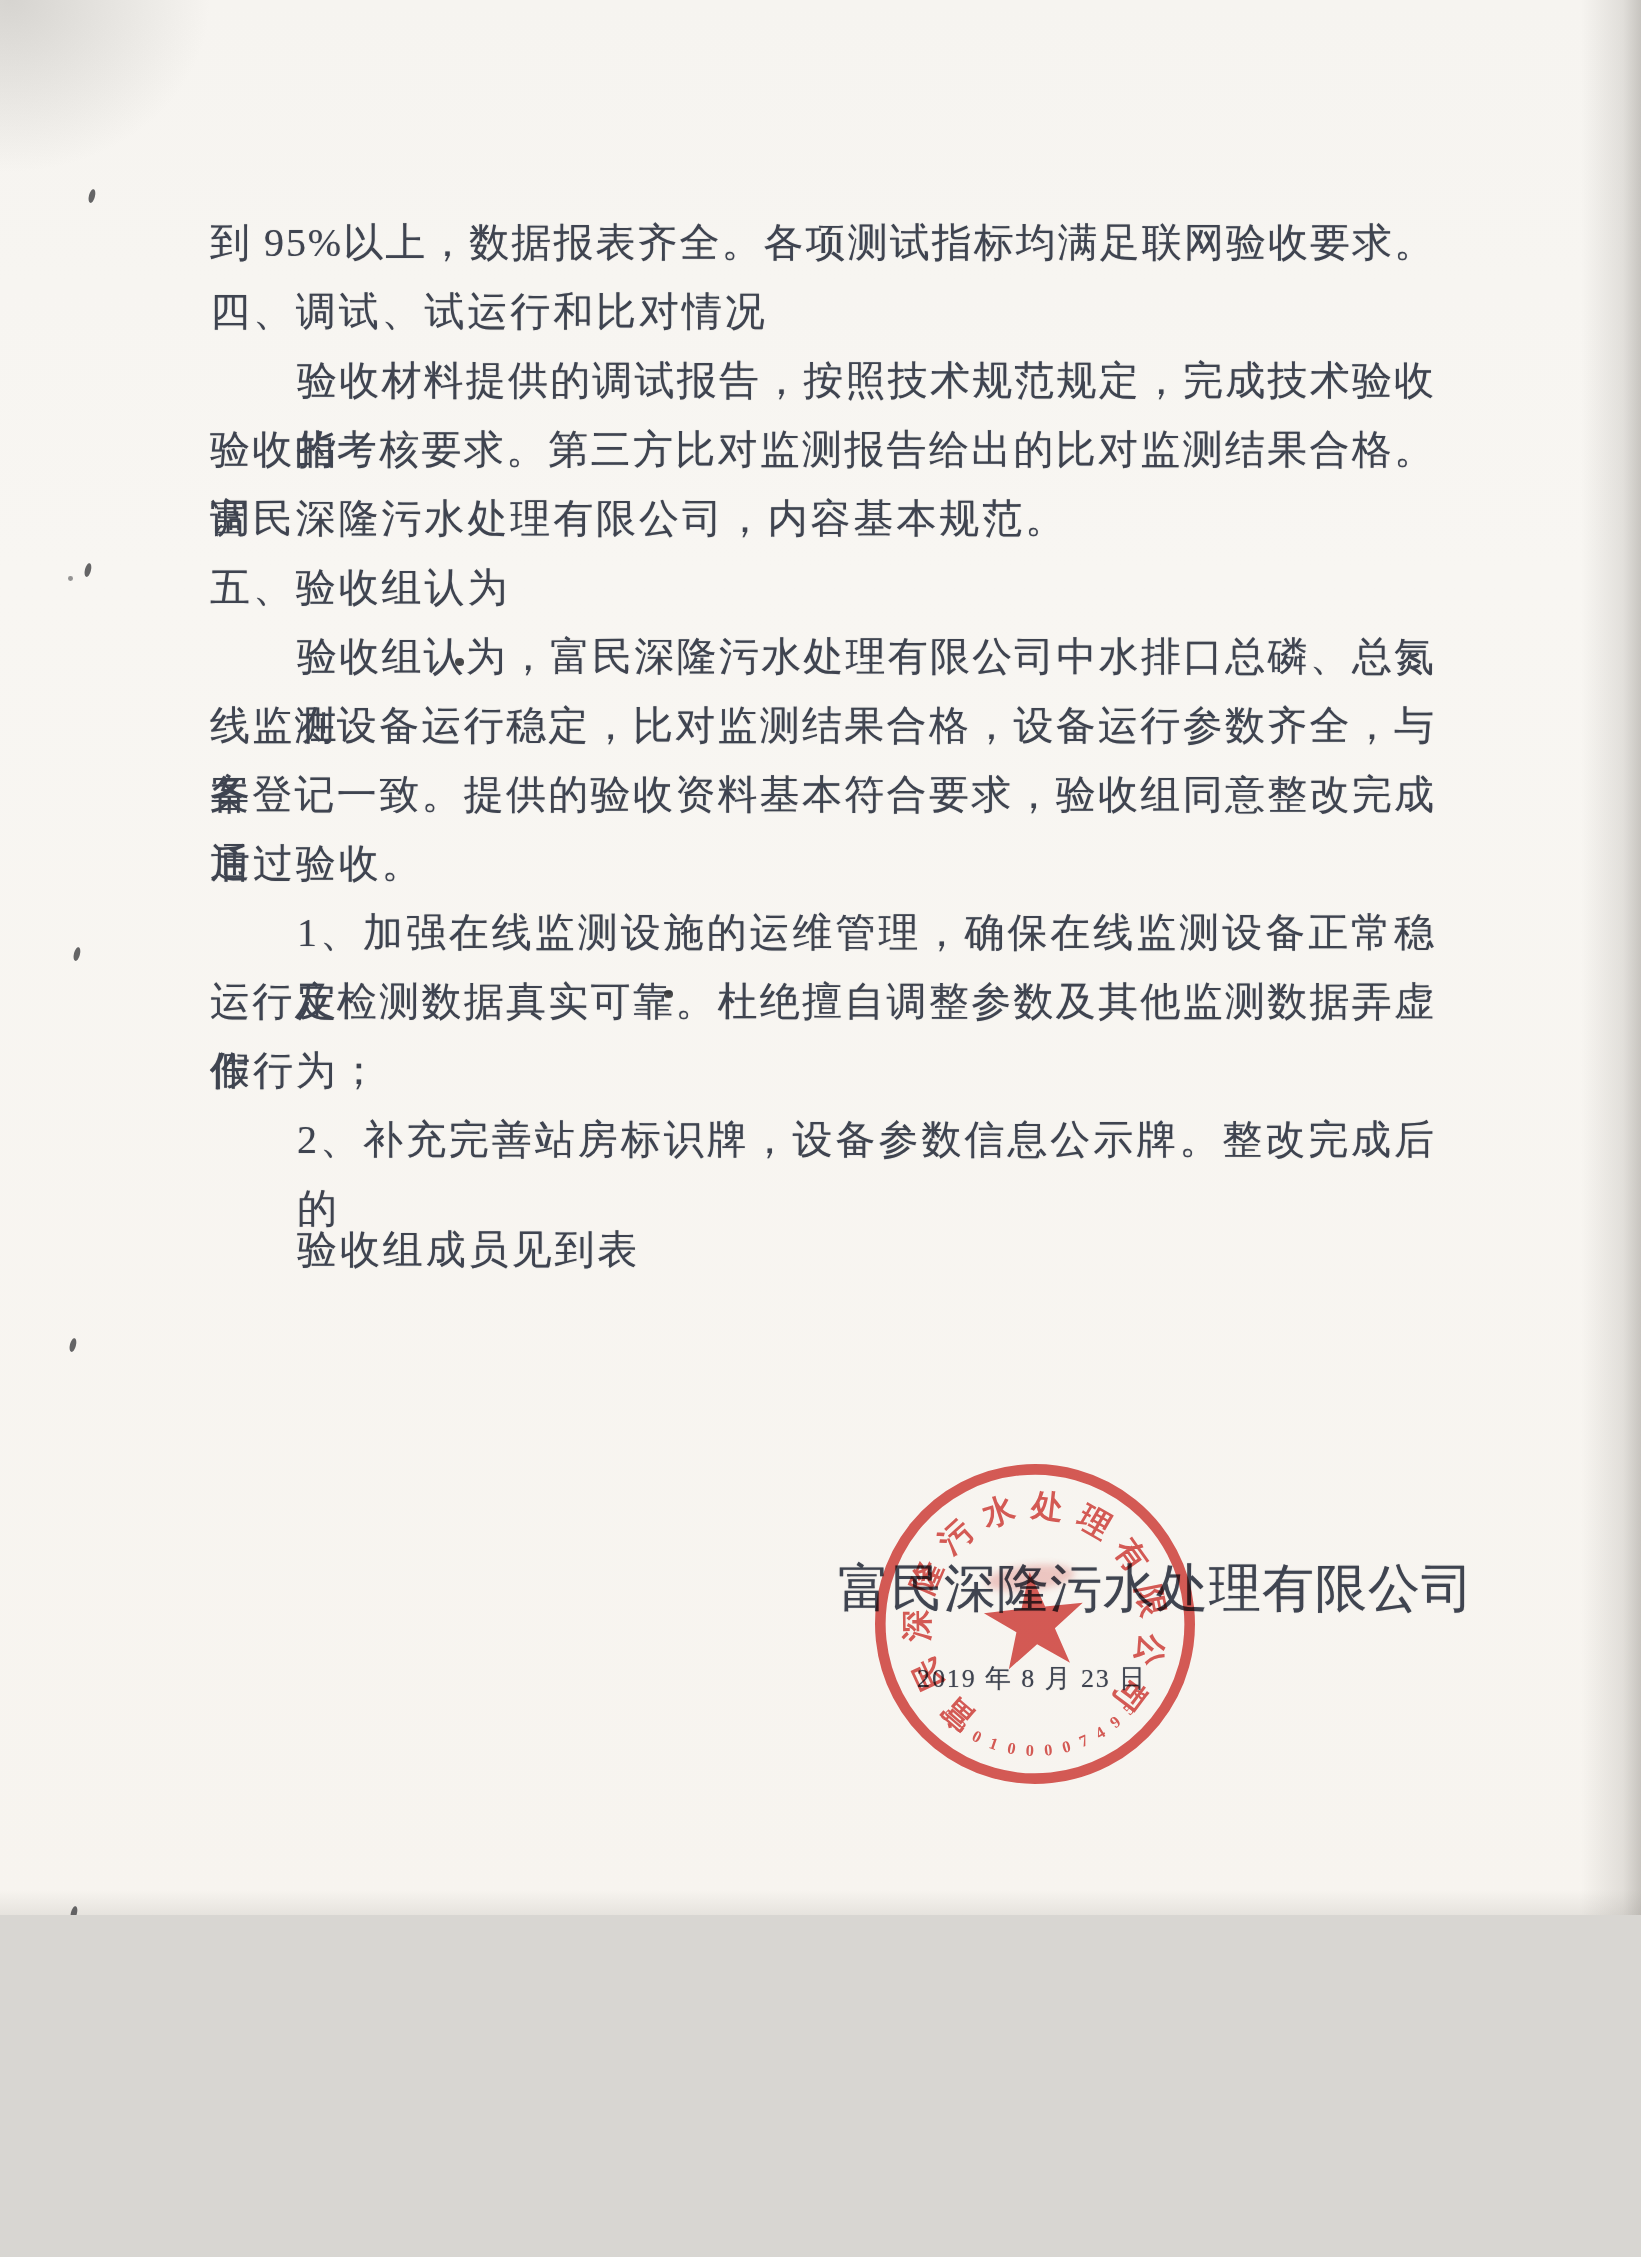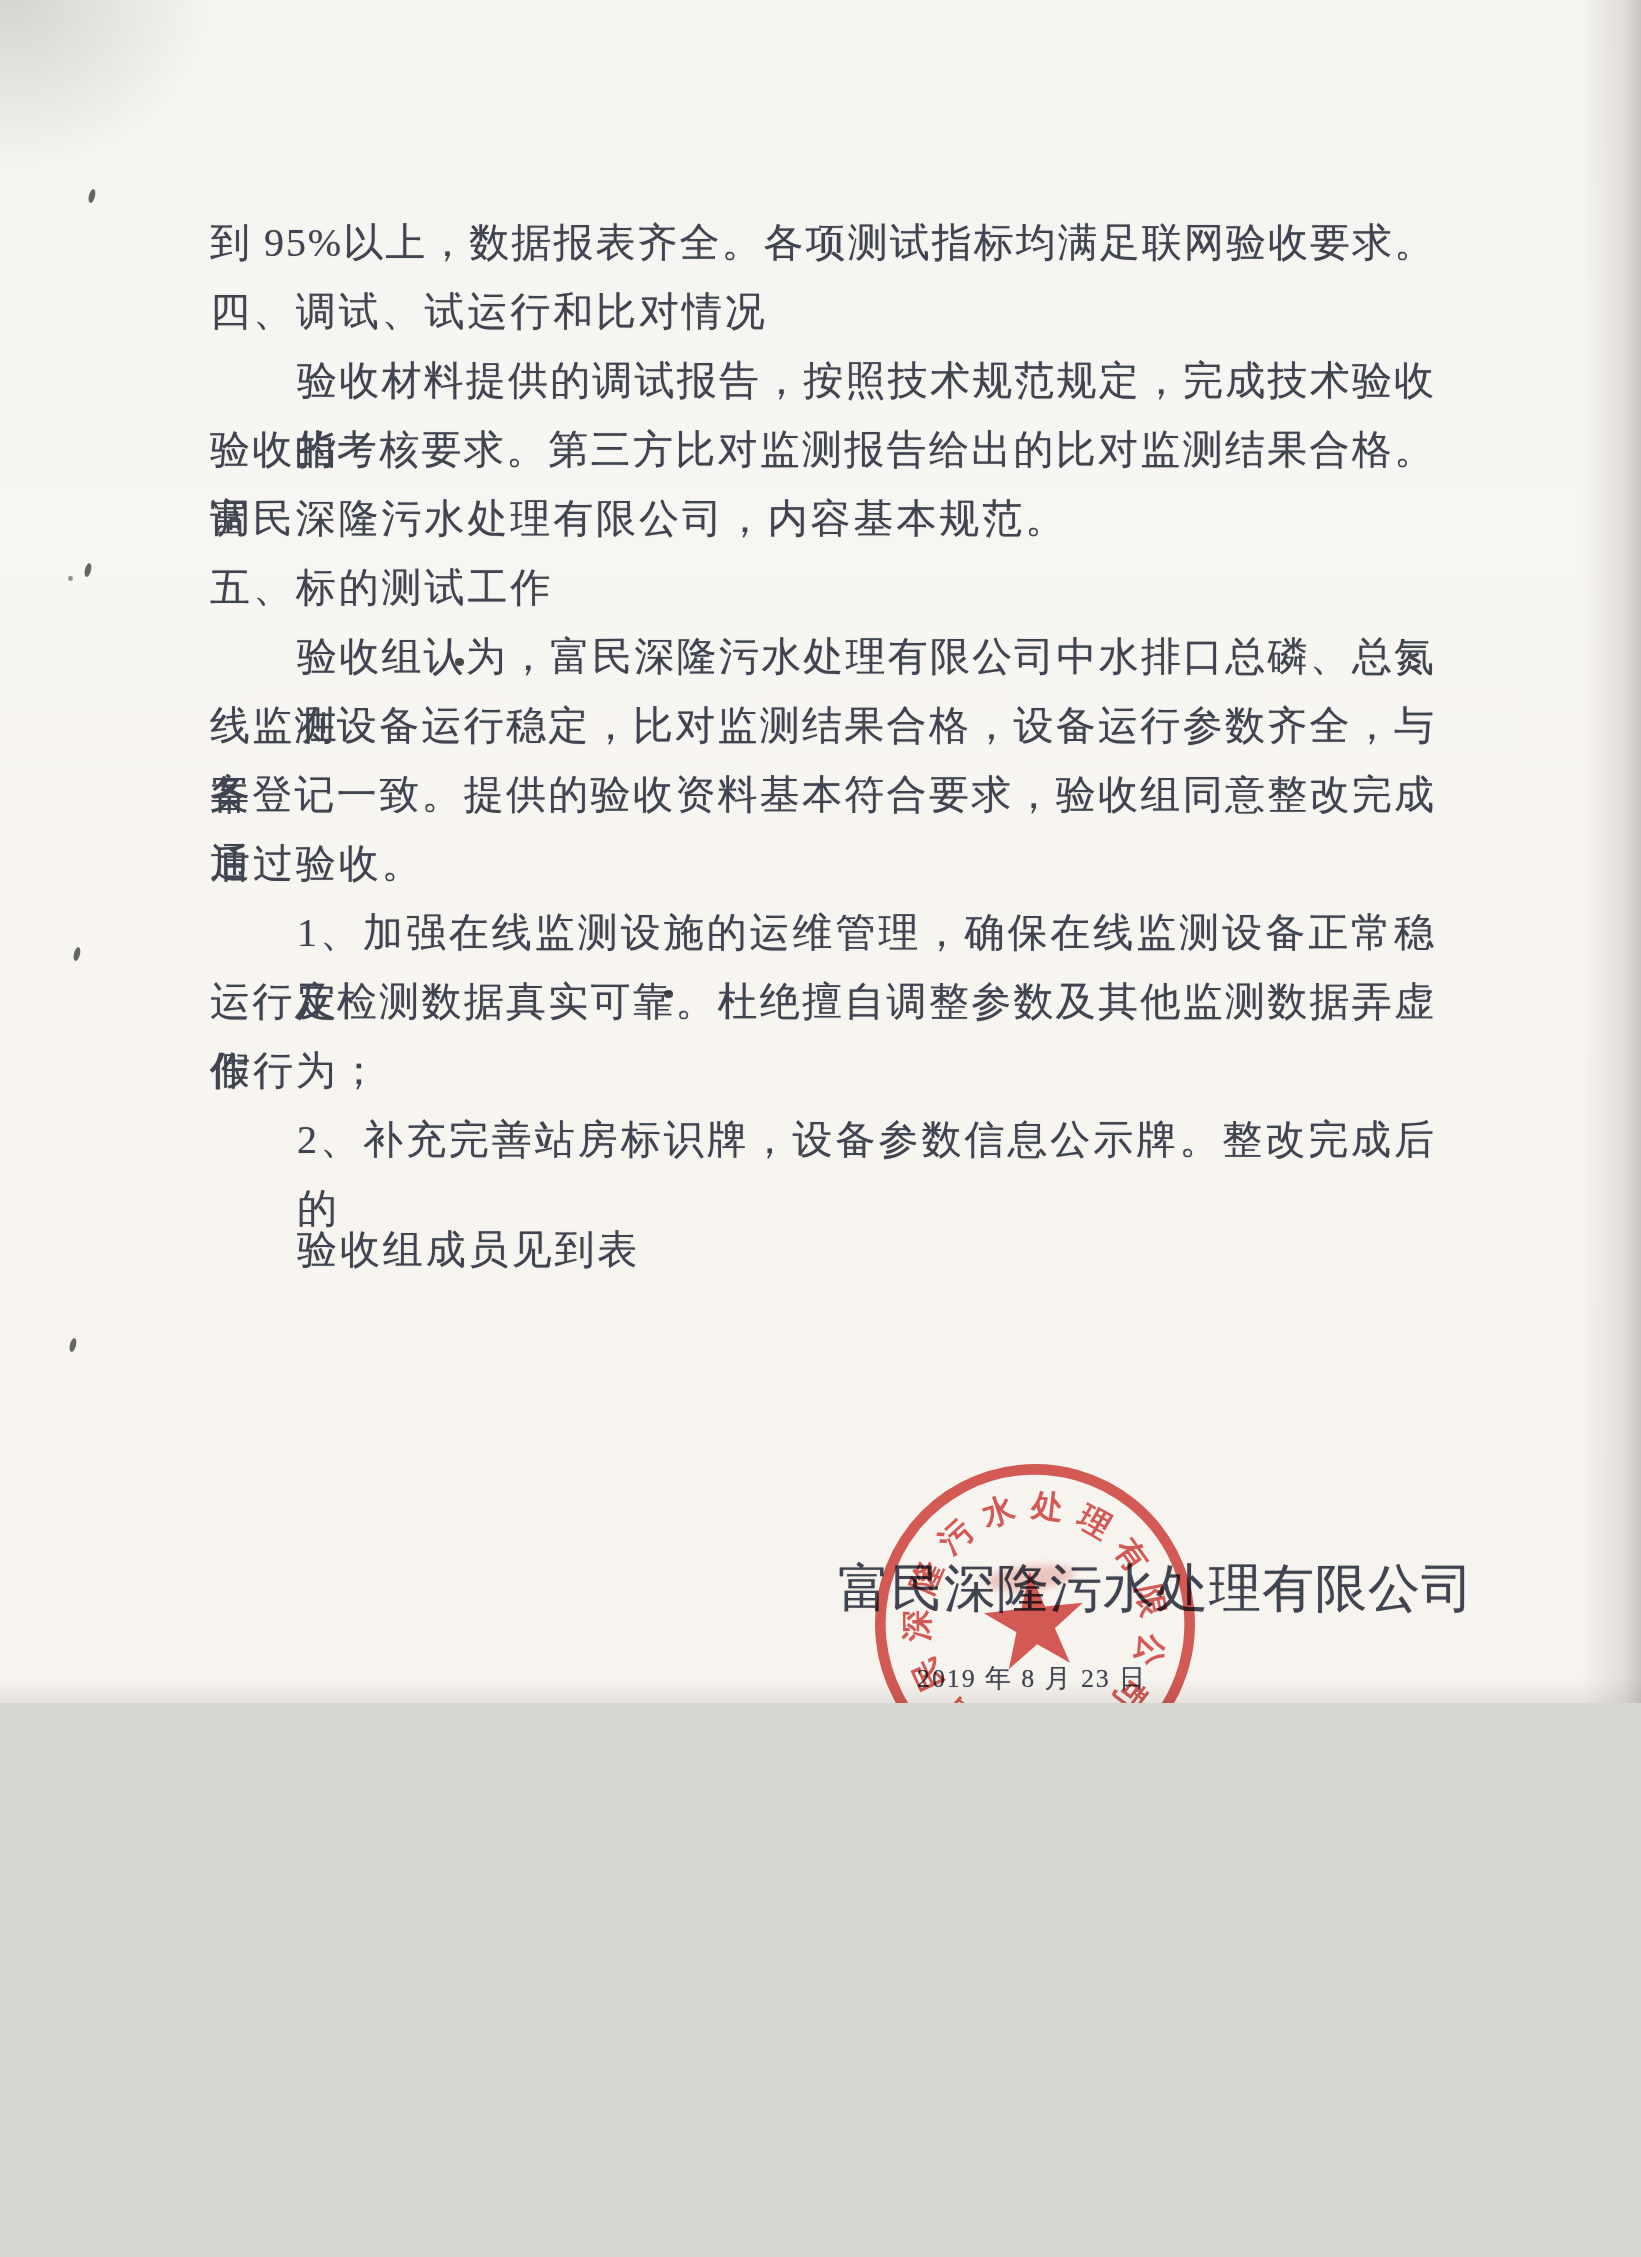--- a/index.html
+++ b/index.html
@@ -1,18 +1,18 @@
 <!DOCTYPE html>
 <html><head>
 <meta charset="utf-8">
 <style>
   html,body{margin:0;padding:0;background:#d8d6d2;}
   .page{
     position:relative;
-    width:1641px;height:1703px;
+    width:1641px;height:1915px;
     margin:0 auto;
     background:linear-gradient(180deg,#f6f4f0 0%,#f8f6f2 30%,#f7f4ef 100%);
     overflow:hidden;
     font-family:"Liberation Serif","DejaVu Serif",serif;
   }
   
   .edge-right{
     position:absolute;top:0;right:0;width:60px;height:100%;
     background:linear-gradient(to right, rgba(150,146,140,0) 0%, rgba(148,144,138,.22) 70%, rgba(134,130,124,.42) 100%);
     pointer-events:none;
@@ -79,21 +79,21 @@
   <div class="corner-tl"></div>
   <div class="edge-right"></div>
   <div class="edge-bottom"></div>
 
   <div class="text-block">
       <div class="line full">到 95%以上，数据报表齐全。各项测试指标均满足联网验收要求。</div>
       <div class="line">四、调试、试运行和比对情况</div>
       <div class="line indent full">验收材料提供的调试报告，按照技术规范规定，完成技术验收指</div>
       <div class="line full">验收的考核要求。第三方比对监测报告给出的比对监测结果合格。调</div>
       <div class="line">富民深隆污水处理有限公司，内容基本规范。</div>
-      <div class="line">五、标的测试工作</div>
+      <div class="line">五、验收组认为</div>
       <div class="line indent full">验收组认为，富民深隆污水处理有限公司中水排口总磷、总氮在</div>
       <div class="line full">线监测设备运行稳定，比对监测结果合格，设备运行参数齐全，与备</div>
       <div class="line full">案登记一致。提供的验收资料基本符合要求，验收组同意整改完成后</div>
       <div class="line">通过验收。</div>
       <div class="line indent full">1、加强在线监测设施的运维管理，确保在线监测设备正常稳定</div>
       <div class="line full">运行及检测数据真实可靠。杜绝擅自调整参数及其他监测数据弄虚作</div>
       <div class="line">假行为；</div>
       <div class="line indent full">2、补充完善站房标识牌，设备参数信息公示牌。整改完成后的</div>
       <div class="line indent" style="margin-top: 41px;">验收组成员见到表</div>
     </div>

